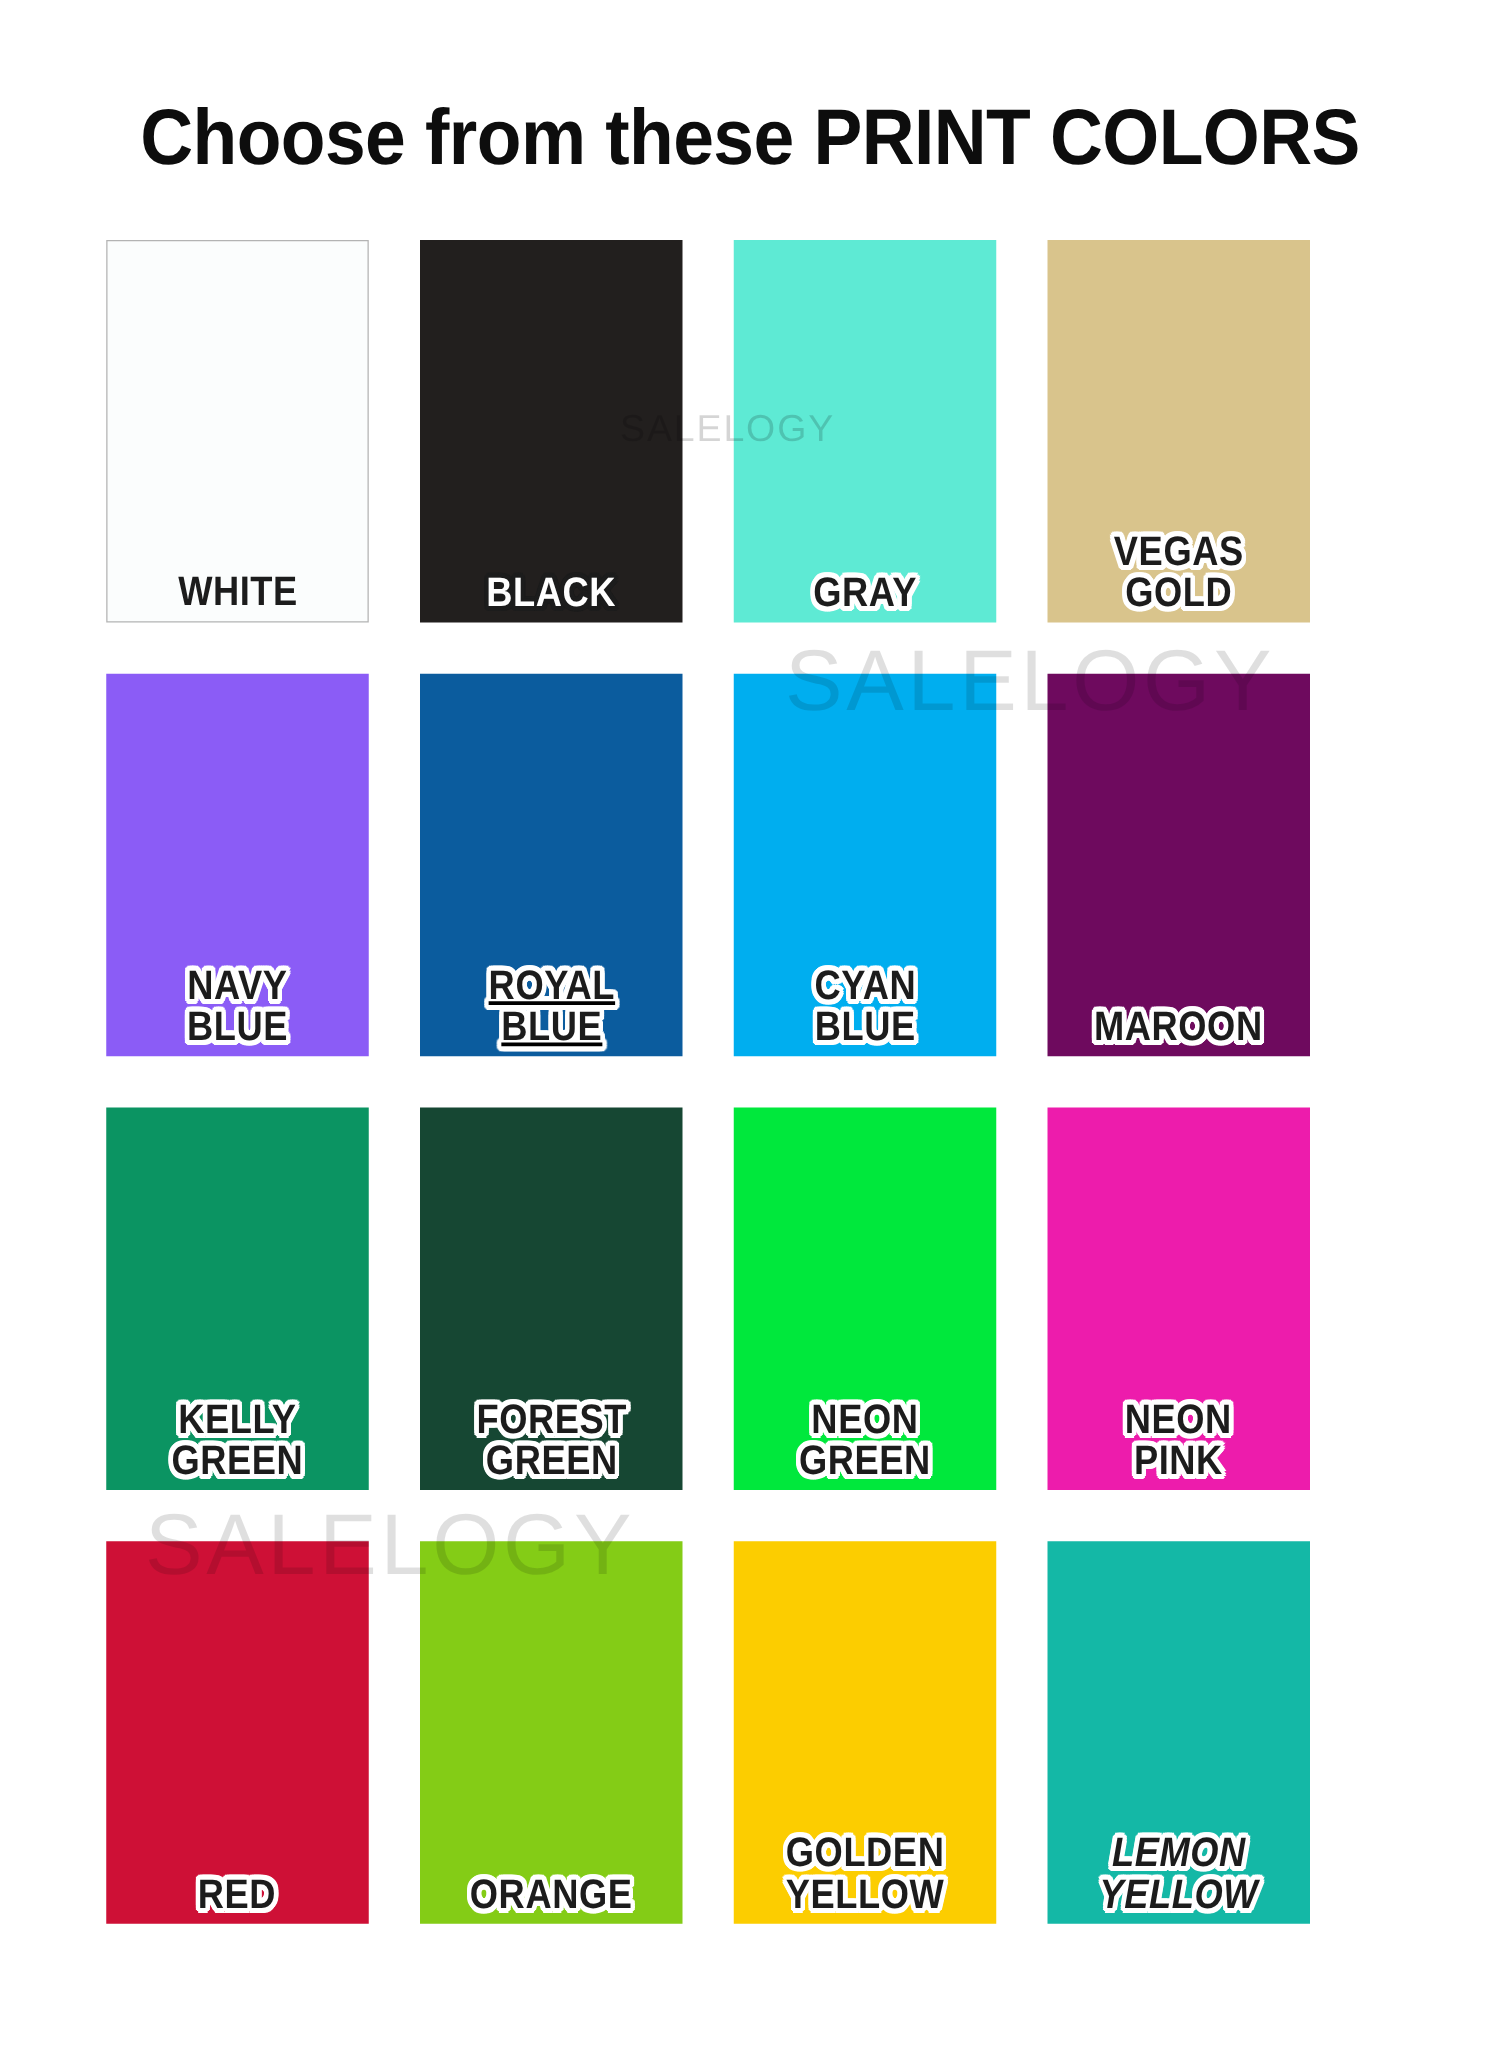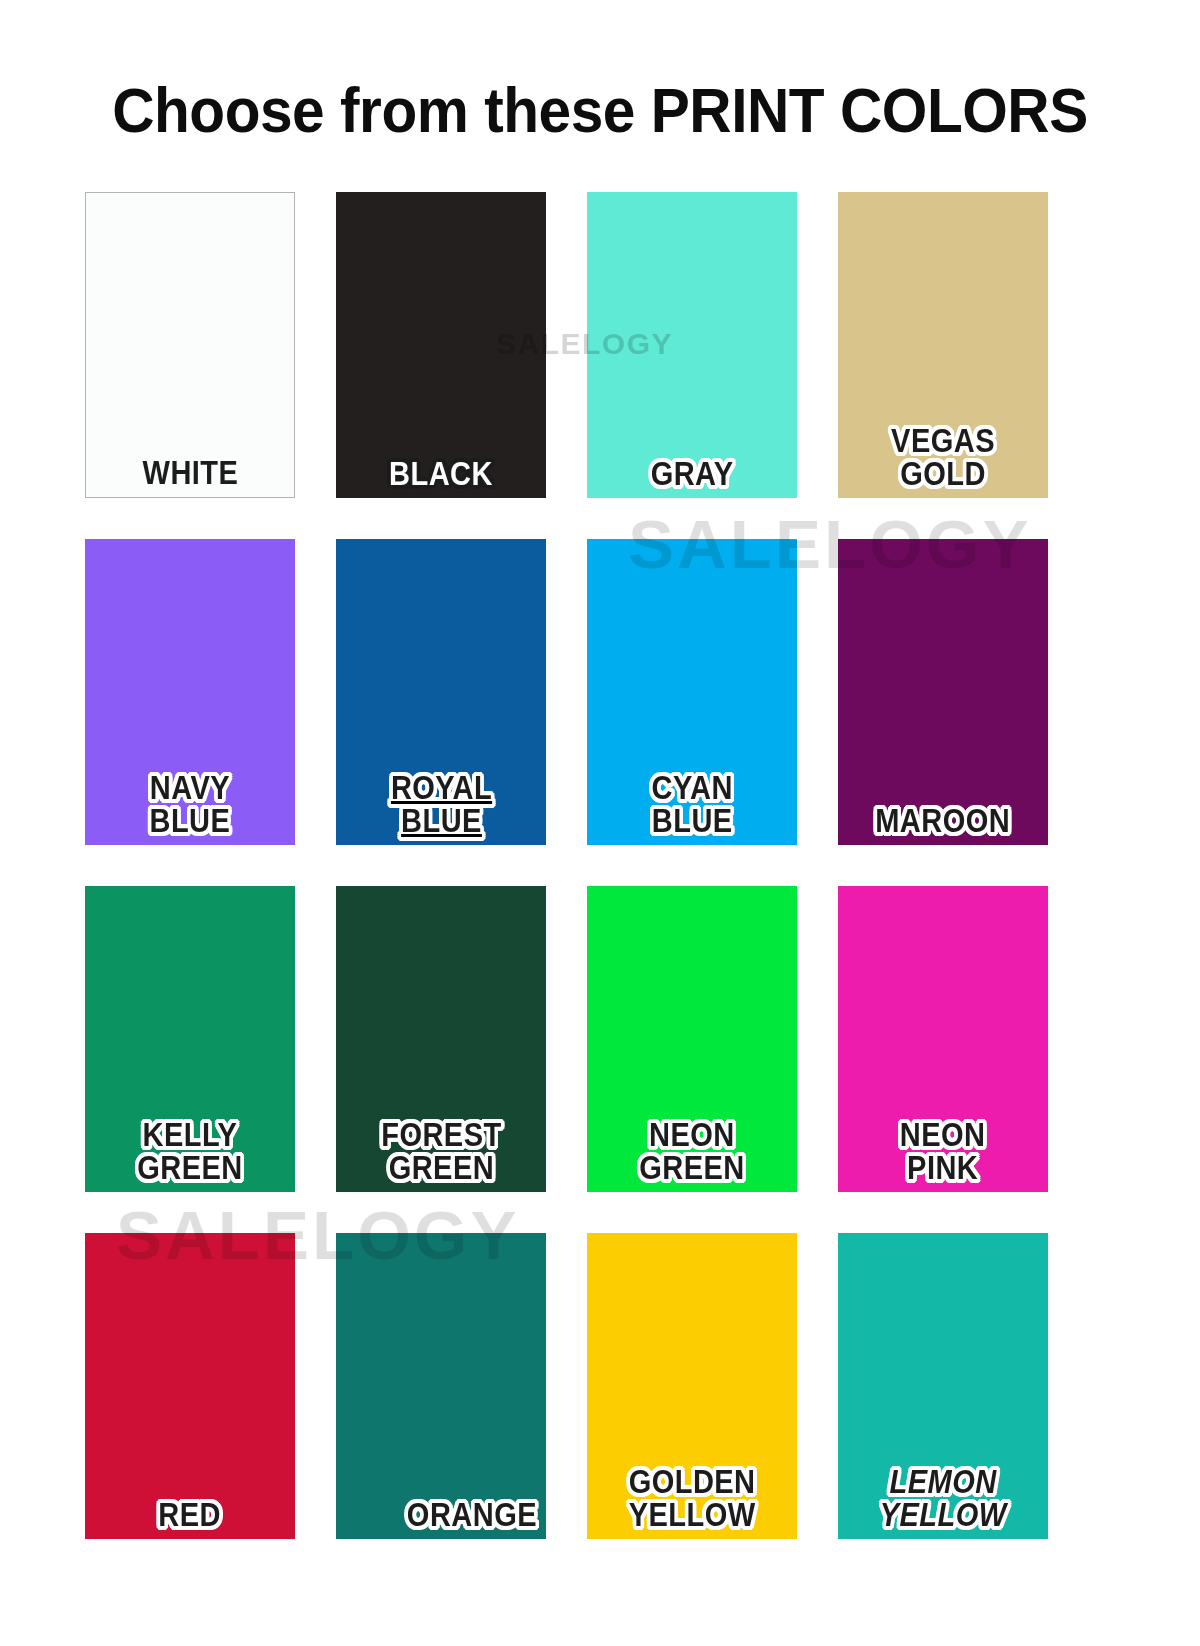--- a/index.html
+++ b/index.html
@@ -31,21 +31,21 @@
     color: #0d0d0d;
     transform: scaleX(0.93);
     transform-origin: center center;
     white-space: nowrap;
   }
 
   
   .watermark {
     position: absolute;
     font-family: "Liberation Sans", sans-serif;
-    font-weight: bold;
+    font-weight: normal;
     color: #000000;
     opacity: 0.13;
     letter-spacing: 2px;
     white-space: nowrap;
     pointer-events: none;
     z-index: 5;
     user-select: none;
   }
   #watermark-top {
     left: 496px;
@@ -194,21 +194,21 @@
       <div class="swatch-label dark">NEON
 GREEN</div>
     </div>
     <div class="swatch" style="background-color: rgb(237, 28, 172);">
       <div class="swatch-label dark">NEON
 PINK</div>
     </div>
     <div class="swatch" style="background-color: rgb(206, 16, 54);">
       <div class="swatch-label dark">RED</div>
     </div>
-    <div class="swatch" style="background-color: #0f766e; justify-content: flex-end;">
+    <div class="swatch" style="background-color: #84cc16;">
       <div class="swatch-label dark">ORANGE</div>
     </div>
     <div class="swatch" style="background-color: rgb(252, 205, 0);">
       <div class="swatch-label dark">GOLDEN
 YELLOW</div>
     </div>
     <div class="swatch" style="background-color: #14b8a6; font-style: italic;">
       <div class="swatch-label dark">LEMON
 YELLOW</div>
     </div>

